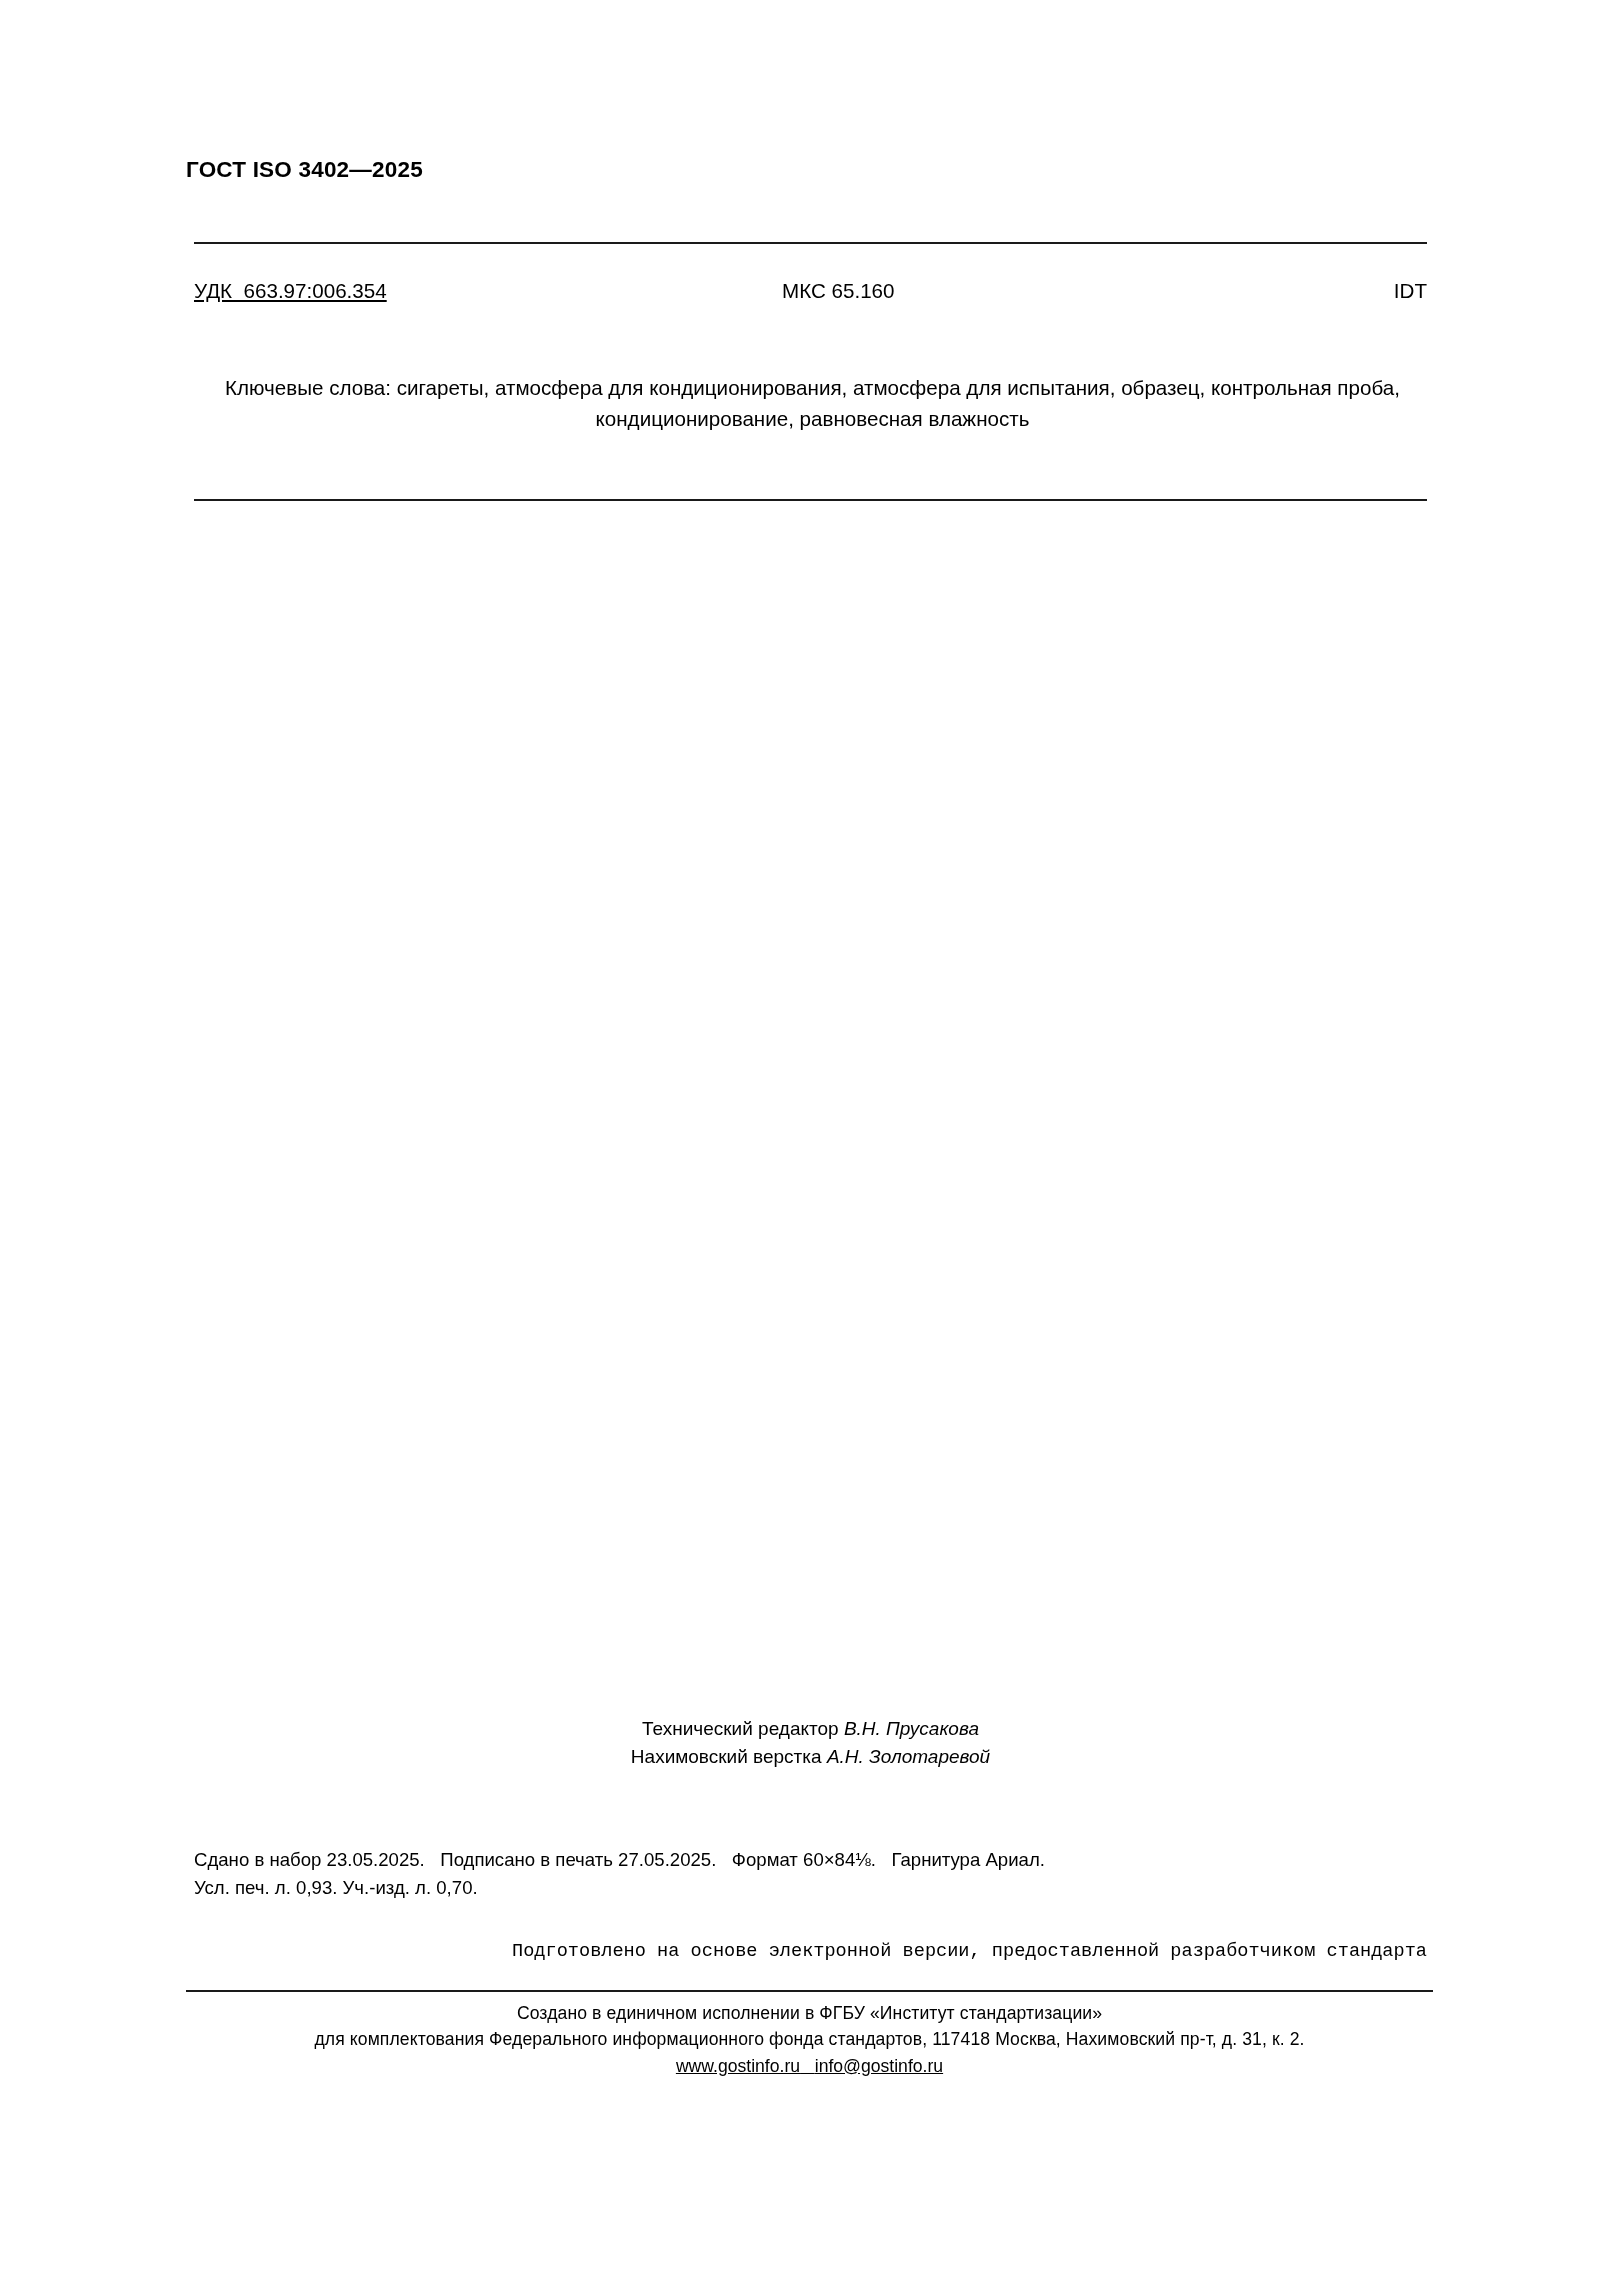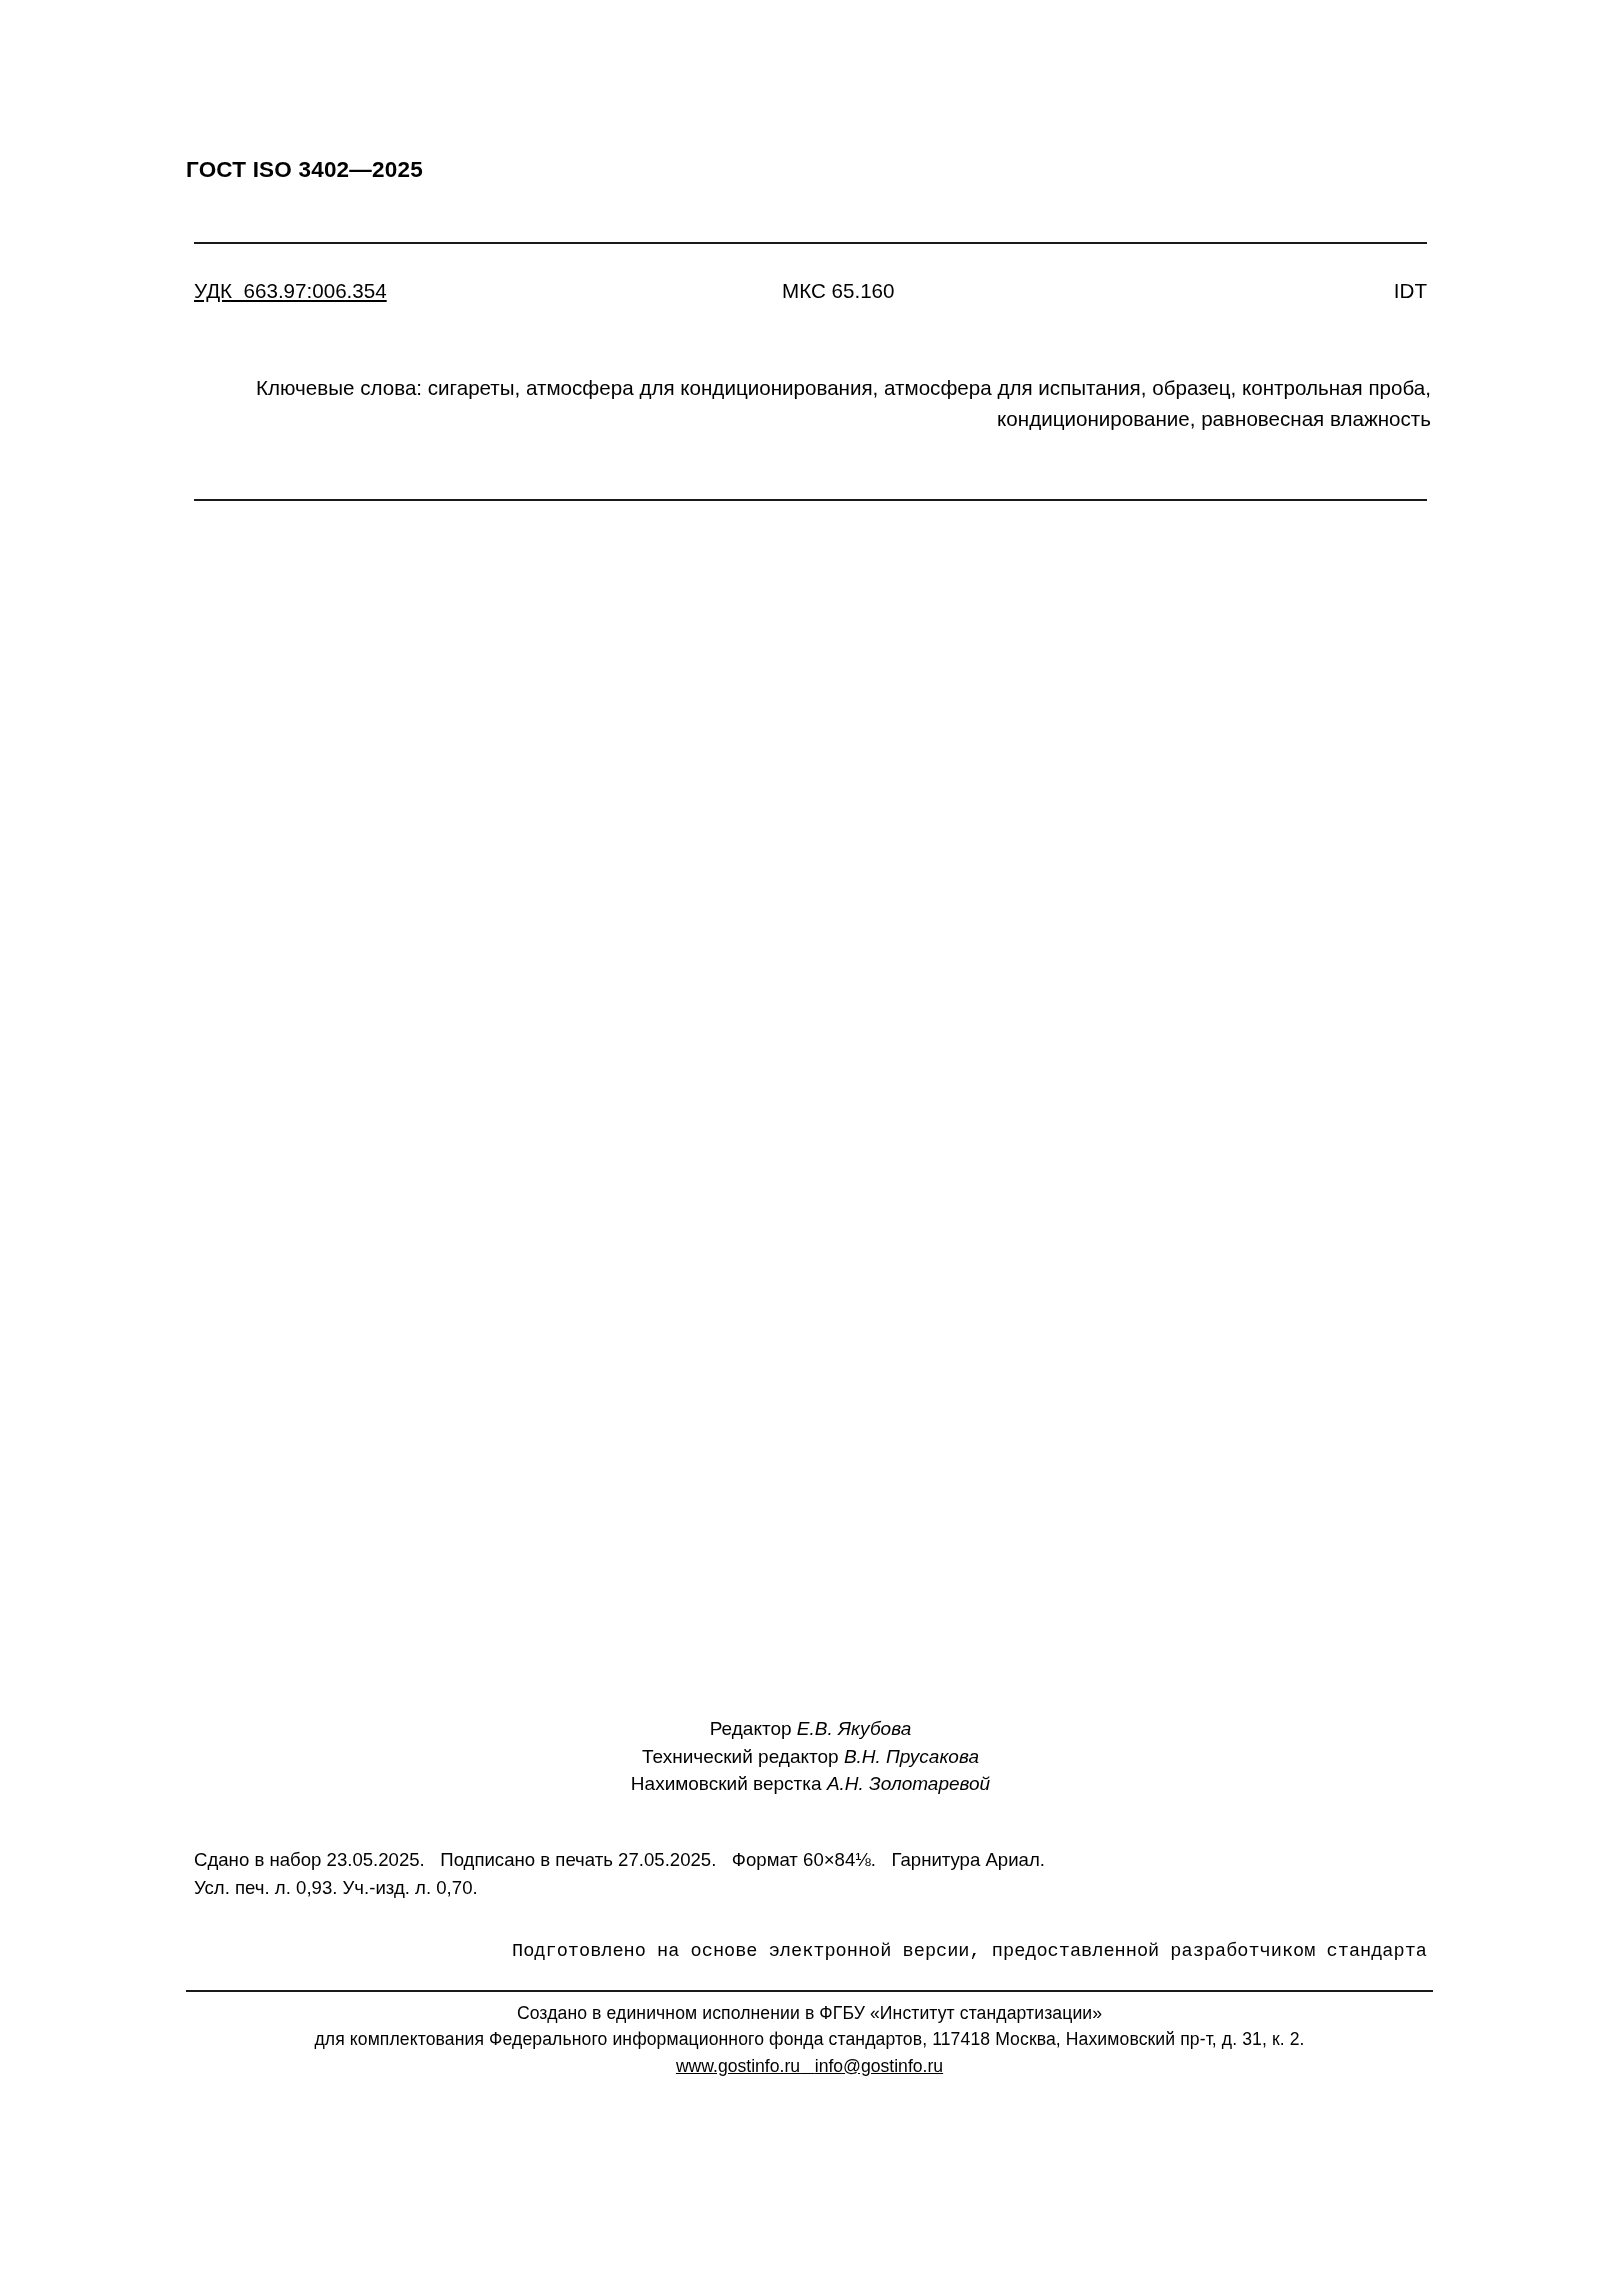--- a/index.html
+++ b/index.html
@@ -67,21 +67,21 @@
   }
 
   
   .keywords {
     position: absolute;
     left: 194px;
     top: 361px;
     width: 1237px;
     font-size: 20.6px;
     line-height: 1.5;
-    text-align: right;
+    text-align: center;
   }
 
   
   .colophon {
     position: absolute;
     left: 194px;
     top: 1703px;
     width: 1233px;
     text-align: center;
     font-size: 19px;
@@ -147,23 +147,20 @@
     <span class="codes-mks">МКС 65.160</span>
     <span class="codes-idt">IDT</span>
   </div>
 
   <div class="keywords">Ключевые слова: сигареты, атмосфера для кондиционирования, атмосфера для испытания, образец, контрольная проба, кондиционирование, равновесная влажность</div>
 
   <div class="rule rule-bottom"></div>
 
   <div class="colophon">
     <div>
-      <span>Редактор </span><span class="ital">Е.В. Якубова</span>
-    </div>
-    <div>
       <span>Технический редактор </span><span class="ital">В.Н. Прусакова</span>
     </div>
     <div>
       <span>Нахимовский верстка </span><span class="ital">А.Н. Золотаревой</span>
     </div>
   </div>
 
   <div class="imprint">
     <div class="line1">
       <span>Сдано в набор 23.05.2025.   Подписано в печать 27.05.2025.   Формат 60×84⅛.   Гарнитура Ариал.</span>

